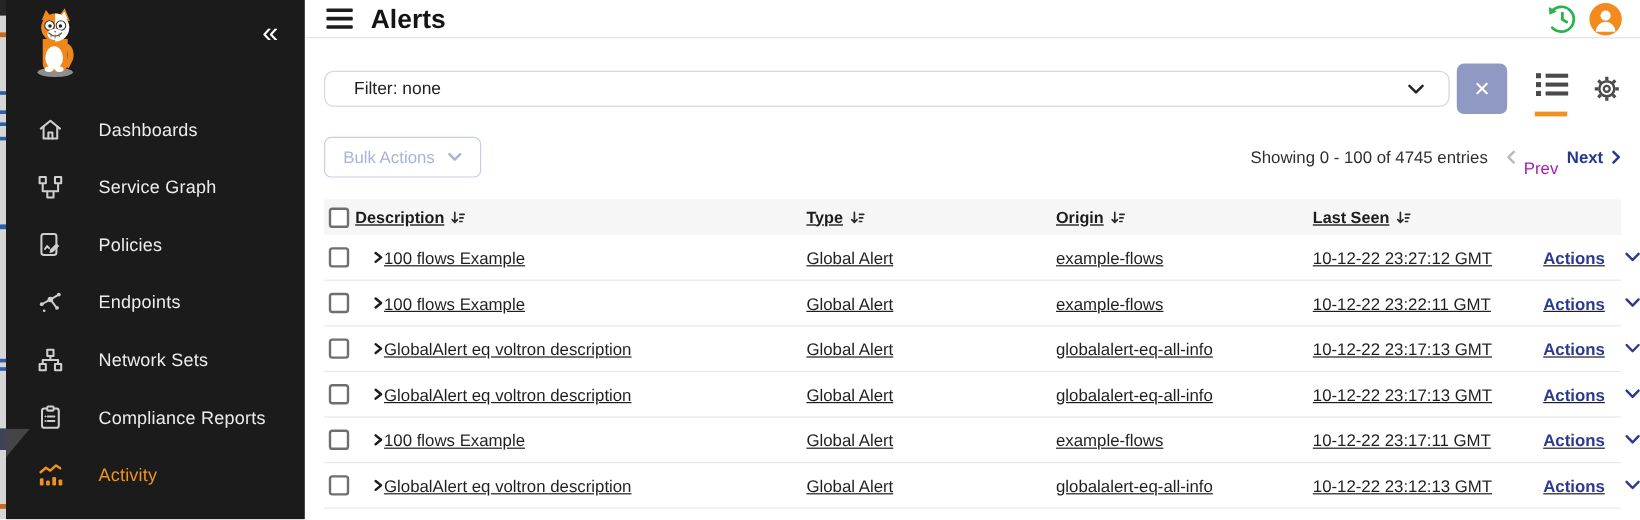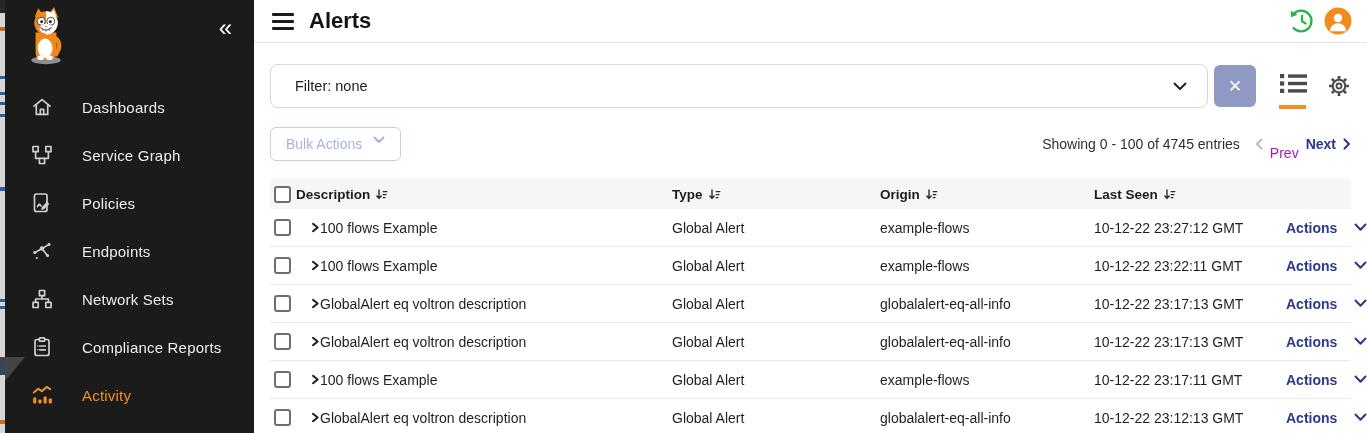--- a/index.html
+++ b/index.html
@@ -18,45 +18,45 @@
   .collapse { color:#fff; font-size:24px; line-height:1; margin-top:10px; cursor:pointer; }
   .nav { margin-top:13px; }
   .nav-item { display:flex; align-items:center; height:48px; padding-left:25px; gap:28px; cursor:pointer; }
   .nav-item .nav-label { font-size:15px; letter-spacing:.2px; color:#ececec; }
   .nav-item.active .nav-label { color:#f09120; }
   .nav-icon { width:24px; height:24px; flex:none; display:flex; align-items:center; justify-content:center; }
   .corner-fold { position:absolute; left:0; top:357px; width:20px; height:24px; background:#454545; clip-path:polygon(0 0, 100% 0, 0 100%); }
 
   
   .main { flex:1; min-width:0; display:flex; flex-direction:column; }
-  .topbar { height:43px; flex:none; display:flex; align-items:center; gap:15px; padding:0 15px 0 18px; border-bottom:1px solid #e3e3e3; }
+  .topbar { height:32px; flex:none; display:flex; align-items:center; gap:15px; padding:0 15px 0 18px; border-bottom:1px solid #e3e3e3; }
   .hamburger { width:22px; display:flex; flex-direction:column; gap:4px; cursor:pointer; }
   .hamburger span { display:block; height:3px; background:#1c1c1c; border-radius:1px; }
   .page-title { font-size:22px; font-weight:bold; color:#141414; }
   .topbar-right { margin-left:auto; display:flex; align-items:center; gap:8px; }
 
   .content { flex:1; padding:0 16px; display:flex; flex-direction:column; }
 
   .filter-row { margin-top:21px; display:flex; align-items:center; }
-  .filter-select { flex:1; height:44px; border:1px solid #d8d8d8; border-radius:8px; display:flex; align-items:center; justify-content:space-between; padding:0 20px 0 24px; font-size:14.5px; color:#202020; cursor:pointer; background:#fff; }
+  .filter-select { flex:1; height:30px; border:1px solid #d8d8d8; border-radius:8px; display:flex; align-items:center; justify-content:space-between; padding:0 20px 0 24px; font-size:14.5px; color:#202020; cursor:pointer; background:#fff; }
   .clear-btn { width:42px; height:42px; margin-left:6px; flex:none; background:#8f99c4; border:none; border-radius:6px; color:#fff; font-size:17px; display:flex; align-items:center; justify-content:center; cursor:pointer; }
   .view-icons { display:flex; align-items:center; gap:20px; margin-left:24px; }
   .list-toggle { position:relative; padding-bottom:2px; cursor:pointer; }
   .list-toggle .active-underline { position:absolute; left:-1px; bottom:-9px; width:27px; height:4px; background:#f09120; }
   .gear-btn { cursor:pointer; display:flex; }
 
   .actions-row { margin-top:18px; display:flex; align-items:center; }
-  .bulk-btn { display:flex; gap:11px; border:1px solid #c7cde8; border-radius:6px; background:#fff; padding:8px 15px; font-size:14px; color:#a9b2d8; font-family:inherit; cursor:default; }
+  .bulk-btn { display:flex; align-items:center; gap:11px; border:1px solid #c7cde8; border-radius:6px; background:#fff; padding:8px 15px; font-size:14px; color:#a9b2d8; font-family:inherit; cursor:default; }
   .pagination { margin-left:auto; display:flex; align-items:center; gap:7px; font-size:14px;justify-content:center; }
   .showing { color:#2f2f2f; margin-right:8px; }
   .pg-prev { color:#a21caf; cursor:default;margin-top:19px; }
   .pg-next { color:#24388f; font-weight:bold; cursor:pointer; }
 
   .table { margin-top:18px; }
-  .thead, .trow { display:grid; grid-template-columns:38px 362px 208px 214px 192px 1fr; align-items:center; padding-left:2px; }
+  .thead, .trow { display:grid; grid-template-columns:38px 362px 208px 214px 192px 1fr; align-items:center; padding-left:2px;text-decoration:underline; }
   .thead { height:30px; background:#f6f6f6; }
   .th { display:flex; align-items:center; gap:5px; font-size:13.5px; font-weight:bold; color:#1c1c1c; }
   .th.desc { margin-left:-14px; }
   .trow { height:38px; border-bottom:1px solid #e9e9e9; font-size:14px; color:#1f1f1f; }
   .checkbox { width:17px; height:17px; border:2px solid #6f6f6f; border-radius:3px; background:#fff; cursor:pointer; }
   .cell-desc { display:flex; align-items:center; }
   .expander { display:flex; cursor:pointer; }
   .cell-actions { display:flex; align-items:center; gap:17px; }
   .actions-link { color:#2b3a8f; font-weight:bold; font-size:14px; cursor:pointer; }
   .actions-chevron { display:flex; cursor:pointer; }

